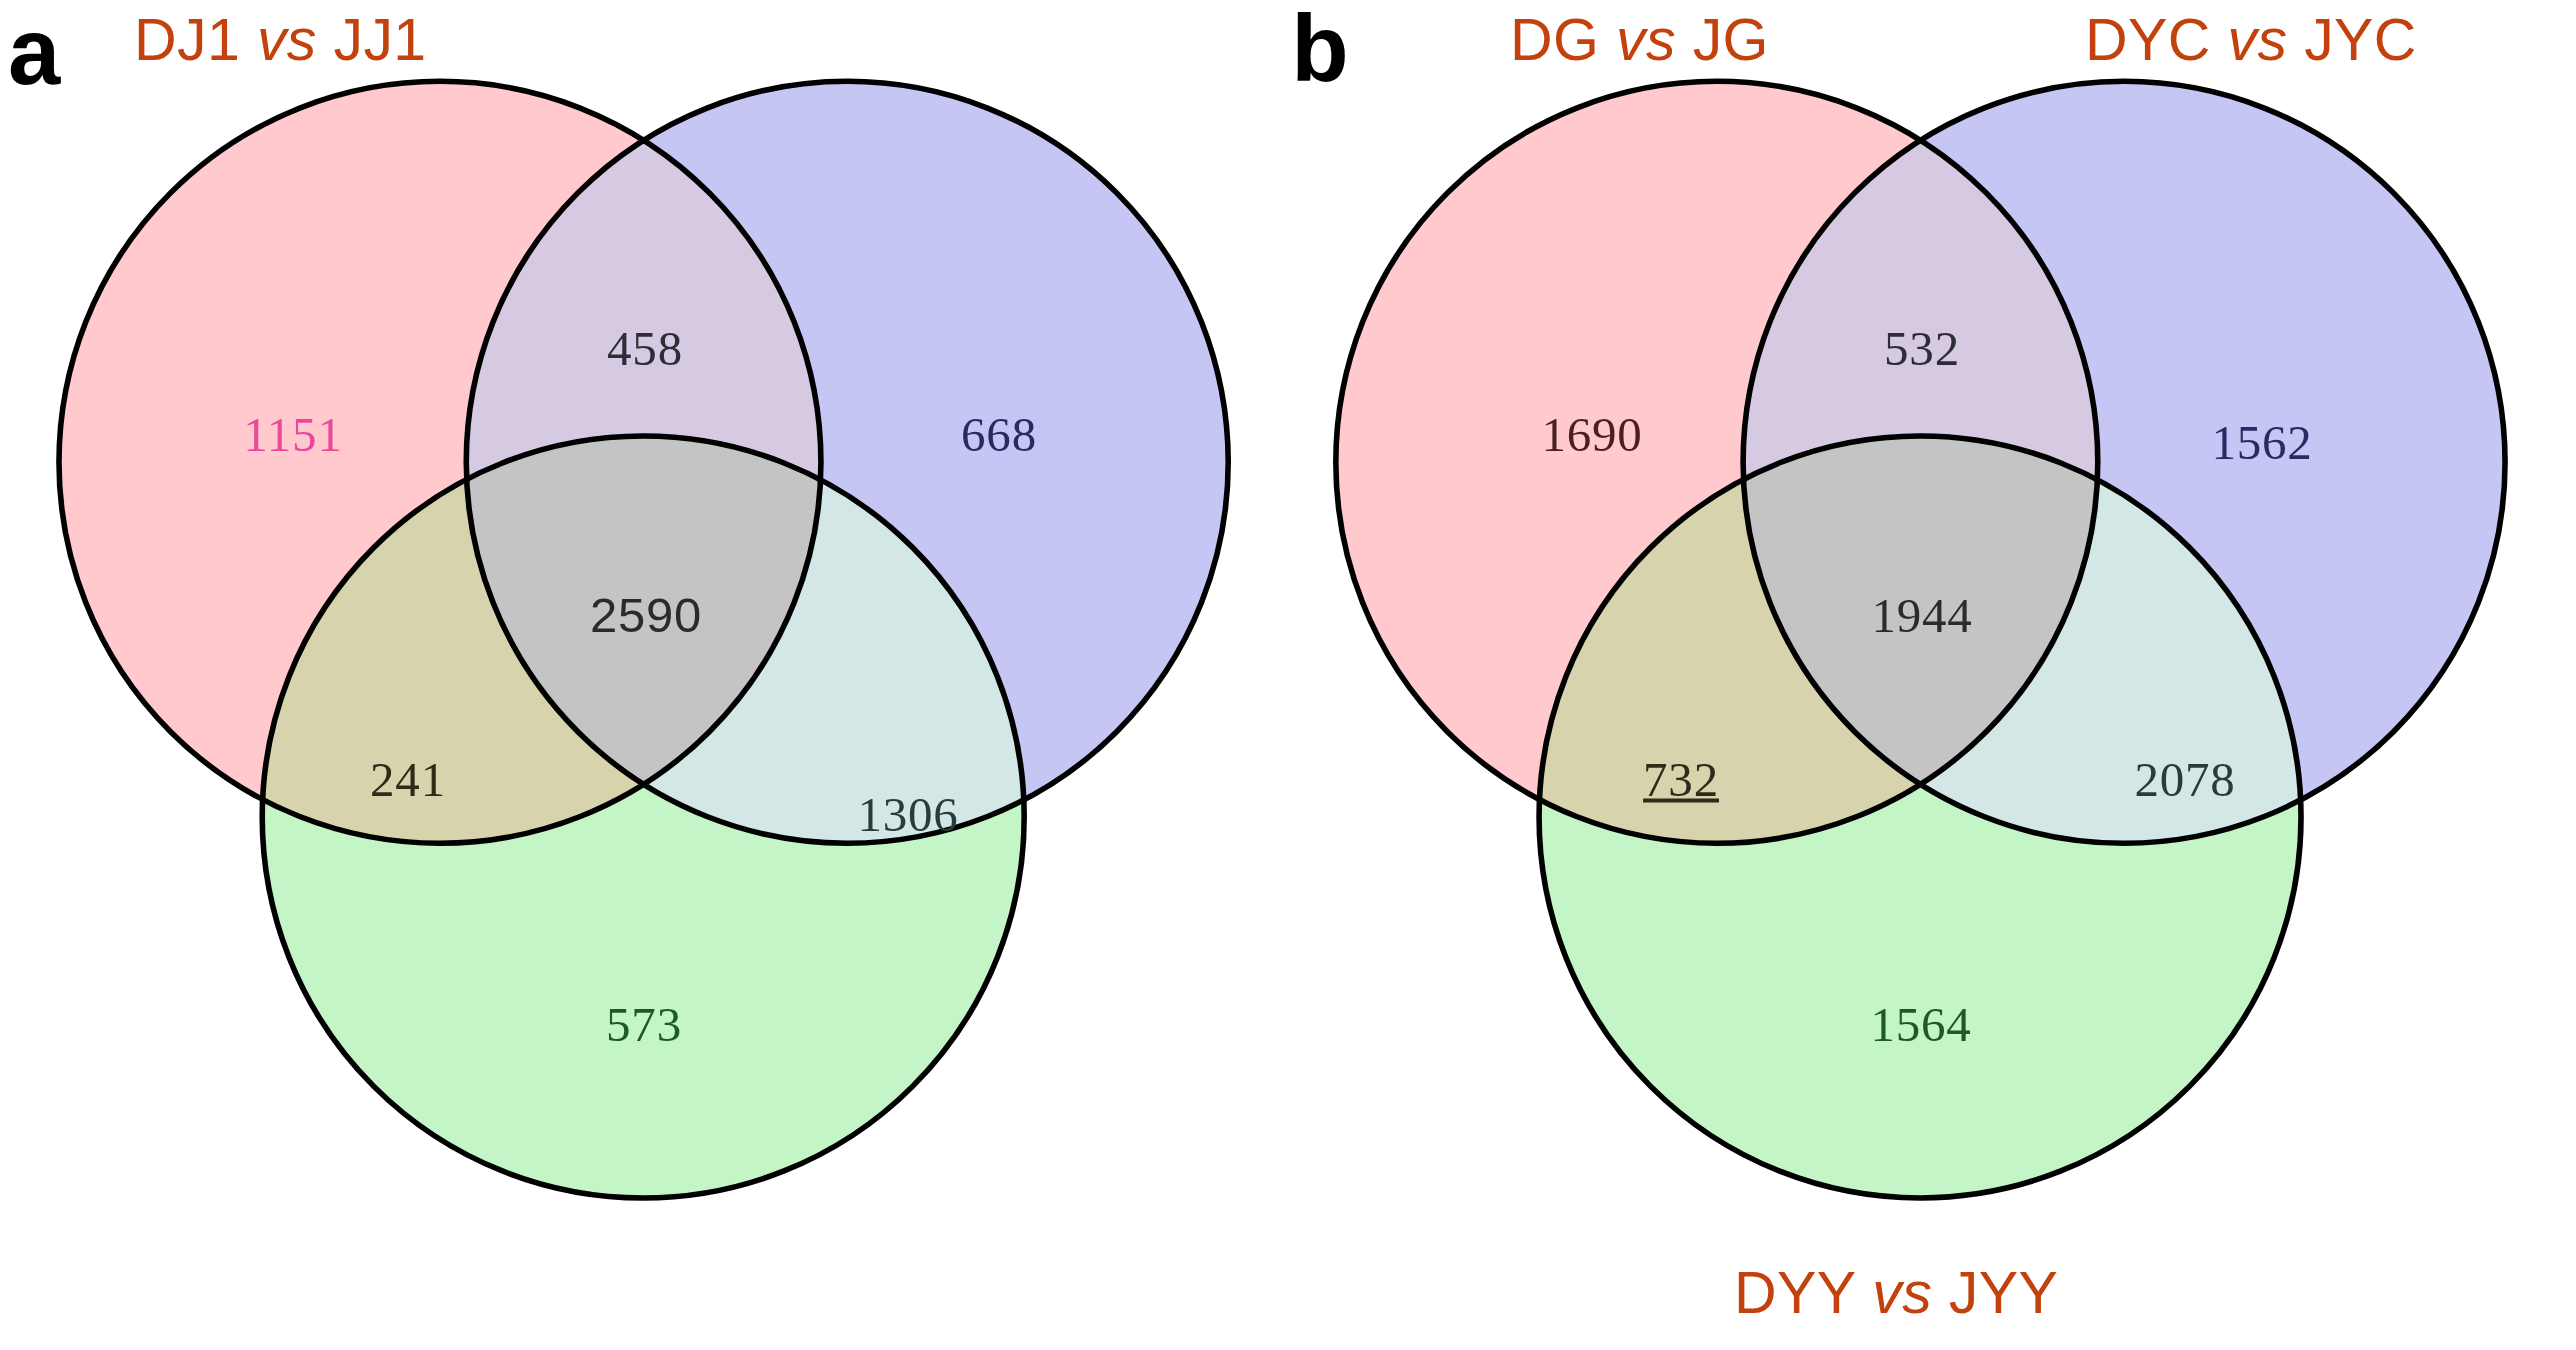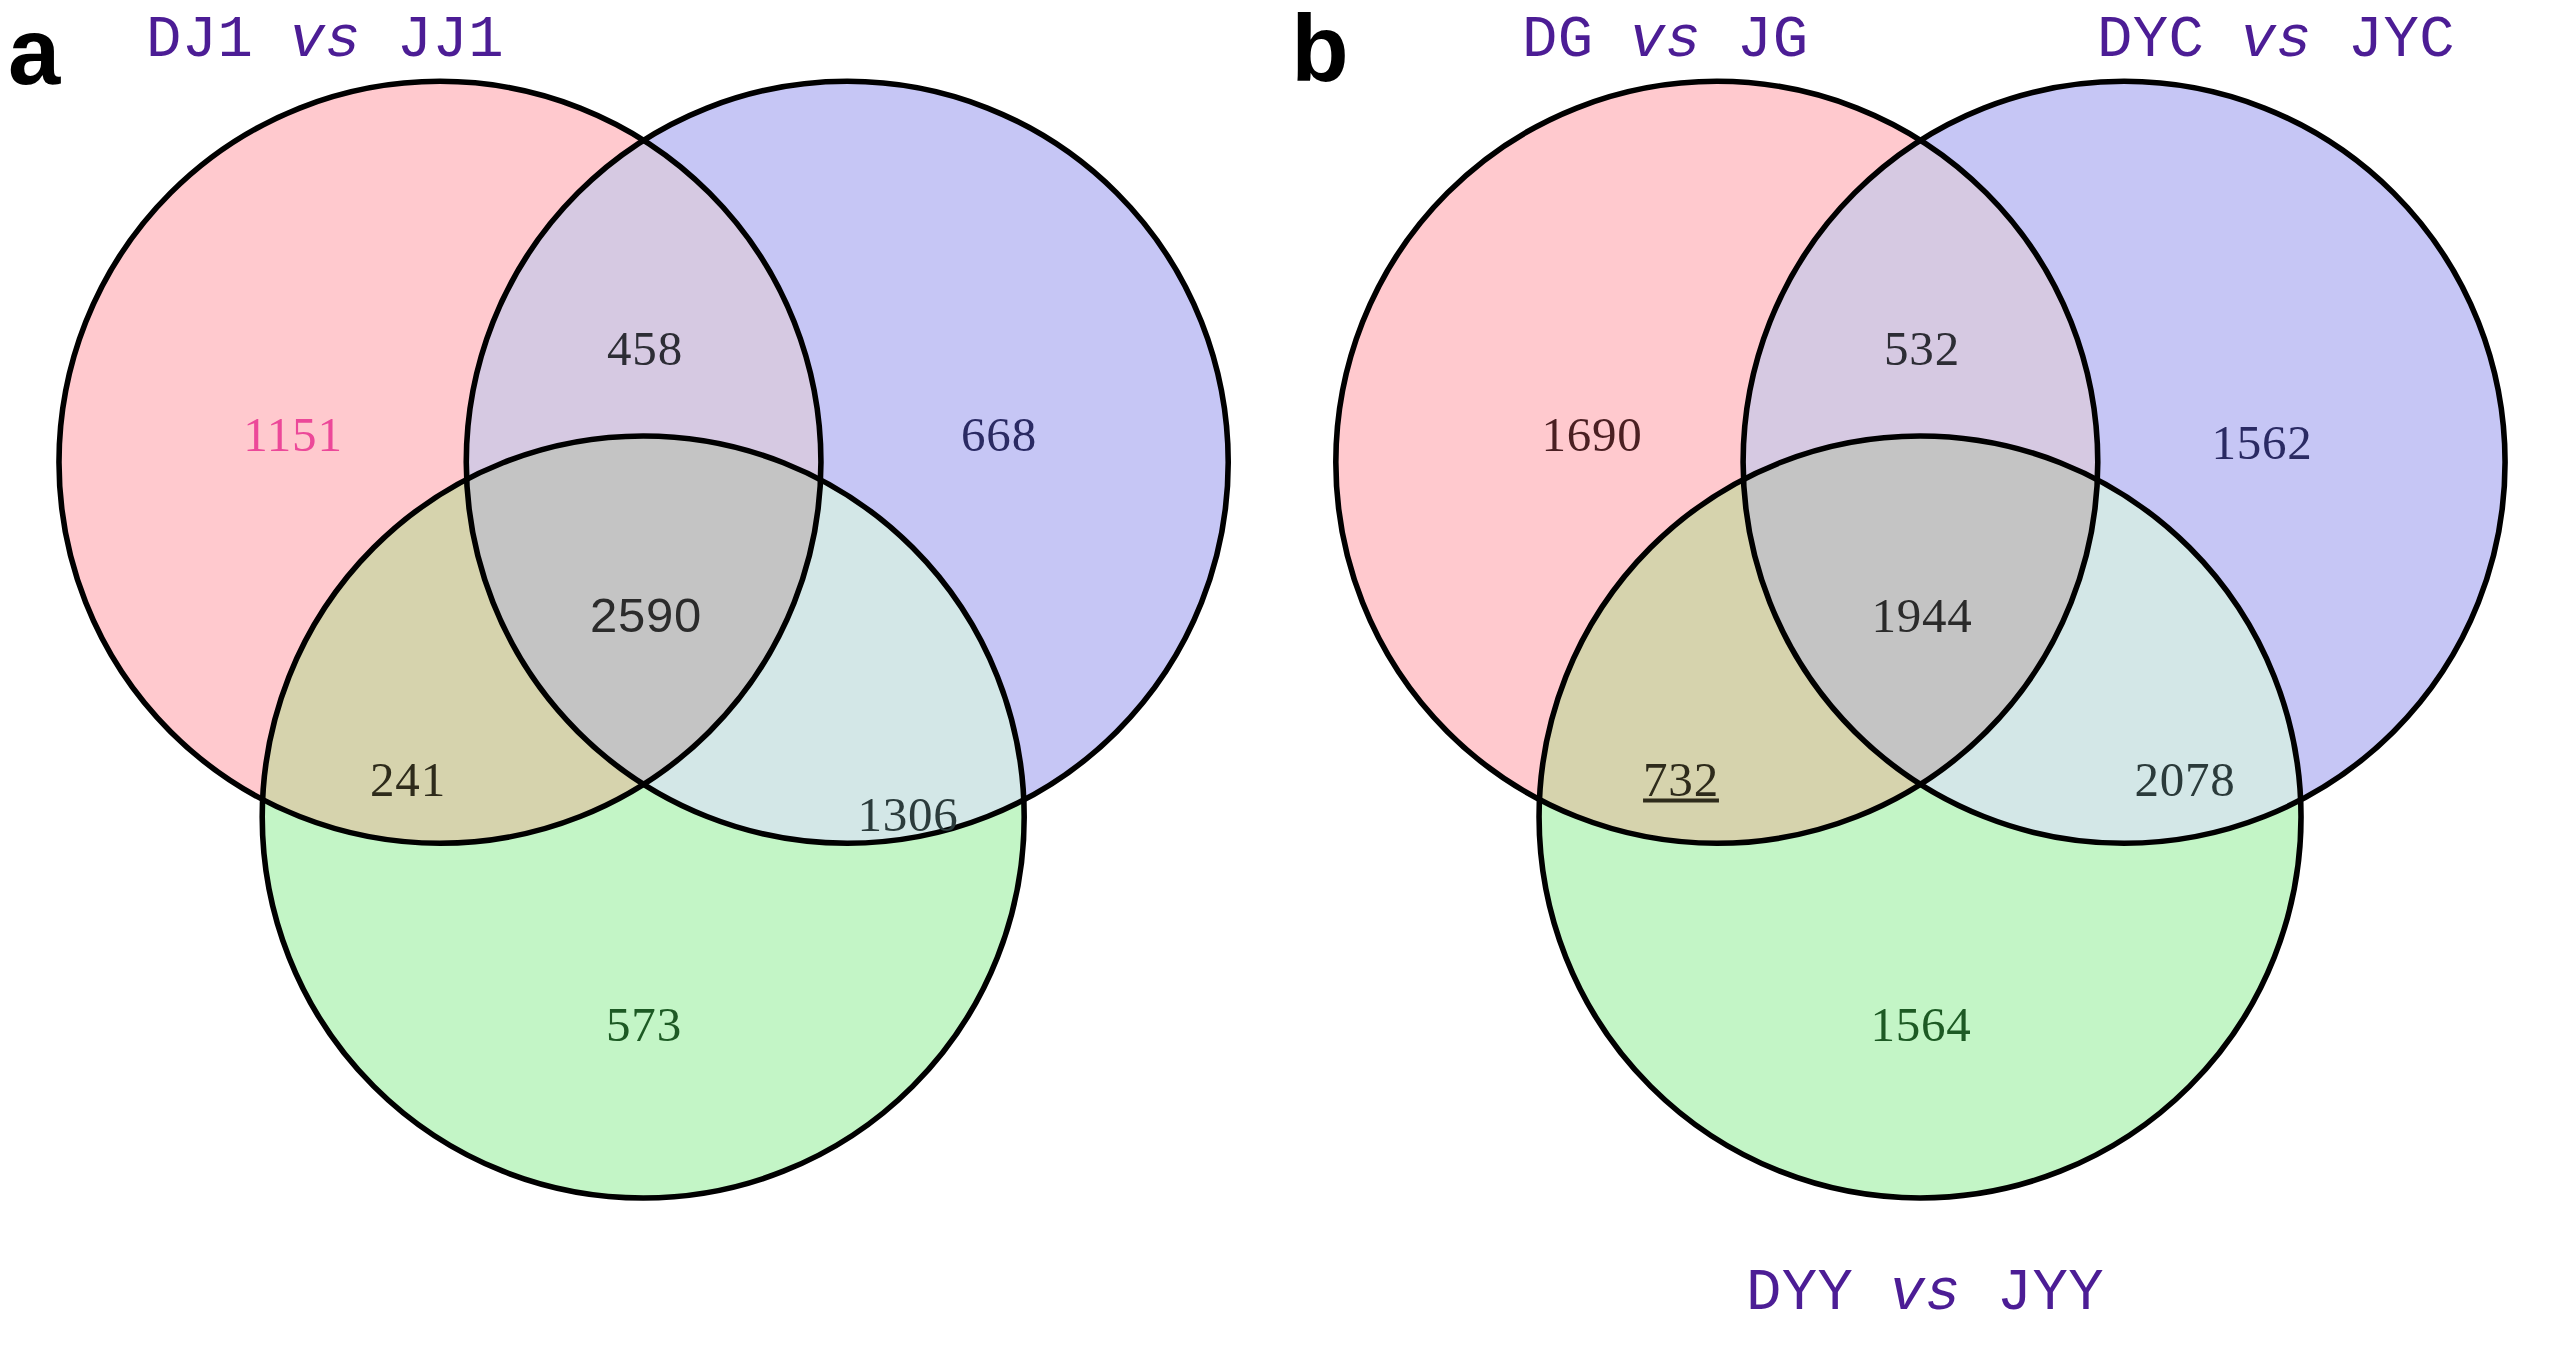--- a/index.html
+++ b/index.html
@@ -34,27 +34,26 @@
     font-size: 94px;
     line-height: 1;
     color: #000000;
     letter-spacing: -0.8px;
   }
   .panel-letter.a { left: 8px; top: 4.8px; }
   .panel-letter.b { left: 3.2px; top: 1.6px; }
 
   .set-label {
     position: absolute;
-    font-family: Liberation Mono, monospace;
+    font-family: Liberation Sans, sans-serif;
     font-size: 59px;
     line-height: 1;
-    color: #4c1d95;
+    color: #c2410c;
     white-space: nowrap;
     letter-spacing: 0.4px;
-    margin-left: 12px;
   }
   .set-label .vs {
     font-style: italic;
   }
 
   svg.venn {
     position: absolute;
     left: 0;
     top: 0;
     width: 1288px;

